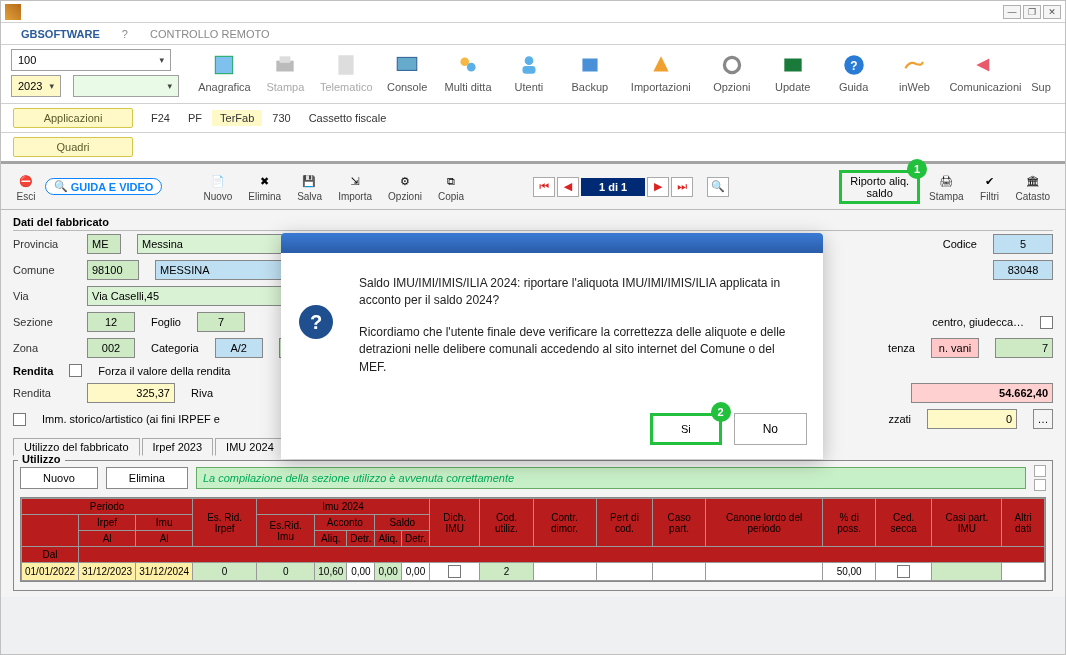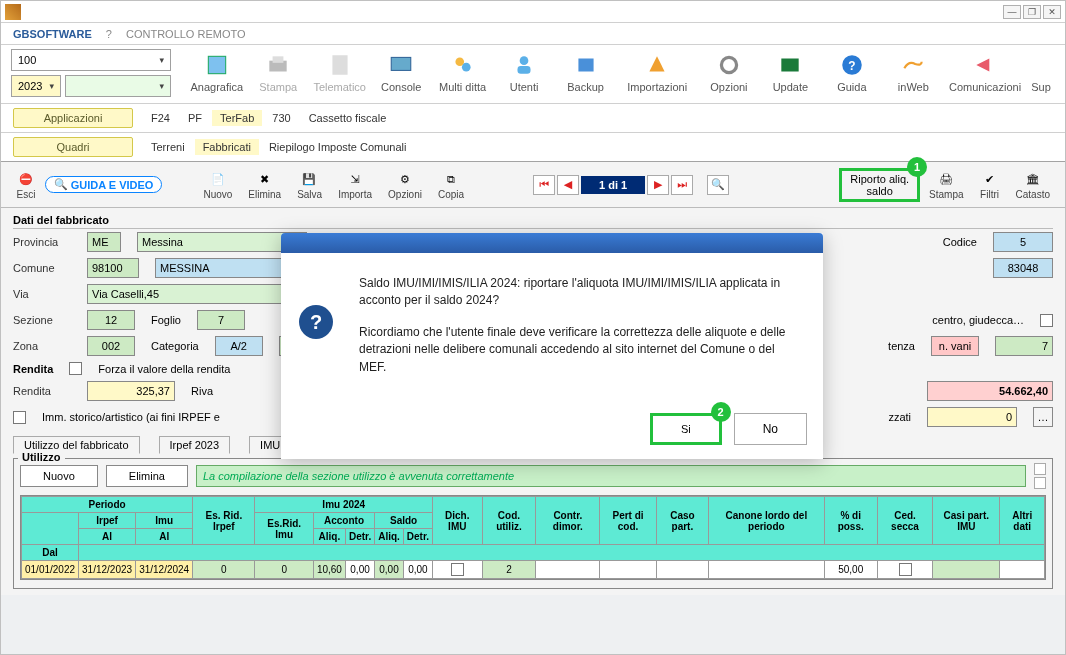--- a/index.html
+++ b/index.html
@@ -4,21 +4,21 @@
 <style>
 * { box-sizing: border-box; margin: 0; padding: 0; font-family: "Segoe UI", Tahoma, sans-serif; font-size: 11px; }
 body { background: #eef0f2; width: 1066px; height: 655px; position: relative; overflow: hidden; border: 1px solid #c0c0c0; }
 
 .titlebar { height: 22px; background: #fff; border-bottom: 1px solid #d0d0d0; display: flex; align-items: center; padding: 0 4px; }
 .titlebar .app-icon { width: 16px; height: 16px; background: linear-gradient(45deg,#e2a13a,#b46a1a); margin-right: 6px; }
 .titlebar .spacer { flex: 1; }
 .titlebar .win-btn { width: 18px; height: 14px; border: 1px solid #b0b0b0; background: #f5f5f5; margin-left: 2px; text-align: center; line-height: 12px; font-size: 9px; color: #555; cursor: pointer; }
 
 .menubar { height: 22px; background: #fff; border-bottom: 1px solid #d0d0d0; display: flex; align-items: center; padding: 0 12px; gap: 14px; }
-.menubar .menu-item { color: #2a5b9a; font-weight: 600; cursor: pointer; }
+.menubar .menu-item { color: #2a5b9a; font-weight: 600; cursor: pointer; margin-left: 8px; }
 .menubar .menu-item.secondary { color: #888; font-weight: 400; }
 
 .ribbon { display: flex; align-items: flex-start; background: #fff; border-bottom: 1px solid #d0d0d0; padding: 4px 10px 6px; gap: 2px; }
 .ribbon-left { display: flex; flex-direction: column; gap: 4px; margin-right: 14px; }
 .combo { height: 22px; border: 1px solid #a0a0a0; background: #fff; display: flex; align-items: center; justify-content: space-between; padding: 0 6px; cursor: pointer; }
 .combo.yellow { background: #fff9c8; }
 .combo .caret { font-size: 9px; color: #444; }
 .ribbon-item { display: flex; flex-direction: column; align-items: center; justify-content: center; width: 64px; padding: 2px 0 0; cursor: pointer; }
 .ribbon-item.wide { width: 86px; }
 .ribbon-item .icon { width: 28px; height: 28px; display: flex; align-items: center; justify-content: center; }
@@ -48,33 +48,33 @@
 .lbl-s { width: 58px; color:#333; }
 .inp { height:20px; border:1px solid #888; padding: 0 4px; display:flex; align-items:center; }
 .inp.green { background:#cdeac4; }
 .inp.green-light { background:#d9f2d3; }
 .inp.blue { background:#bfe0f2; }
 .inp.yellow { background:#fff9c8; text-align:right; justify-content:flex-end; }
 .inp.red { background:#ffc7c7; }
 .inp.pink { background:#ffd0d0; text-align:right; justify-content:flex-end; font-weight:700; }
 .chk { width:13px; height:13px; border:1px solid #777; background:#fff; }
 
-.tabs3 { display:flex; gap:19px; margin-top:6px;align-items:center; }
+.tabs3 { display:flex; gap:2px; margin-top:6px;align-items:center; }
 .tabs3 .tt { padding:2px 10px; border:1px solid #aaa; border-bottom:1px solid #f4f4f4; background:#f4f4f4; cursor:pointer; }
 
 .util-sec { margin-top:4px; border:1px solid #888; padding:4px 6px 8px; position:relative; }
 .util-sec .sec-title { position:absolute; top:-8px; left:4px; background:#f4f4f4; padding:0 4px; font-weight:700; }
 .util-top { display:flex; align-items:center; gap:8px; }
 .btn-std { background:#fff; border:1px solid #888; padding:4px 22px; cursor:pointer; }
 .msgbar { flex:1; background:#c8f0c8; border:1px solid #6a6; padding:4px 6px; color:#0a5; font-style:italic; }
 
 .grid { margin-top:6px; border:1px solid #888; background:#ececec; }
 .grid table { border-collapse:collapse; width:100%; }
 .grid th, .grid td { border:1px solid #999; padding:2px 3px; text-align:center; font-size:10px; background:#f0f0f0; }
-.grid th { background:#5eead4; font-weight:700; }
+.grid th { background:#b91c1c; font-weight:400; }
 .grid td.gr { background:#cdeac4; }
 .grid td.yl { background:#fff0a8; }
 .grid td.wh { background:#fff; }
 .grid td.num { text-align:center; }
 
 .modal-backdrop { position:absolute; left:280px; top:232px; width:542px; z-index:10; box-shadow: 0 4px 18px rgba(0,0,0,.25); }
 .modal-head { height:20px; background:linear-gradient(#3a7bd5,#2a5ca8); border-radius:4px 4px 0 0; }
 .modal-body { background:#fff; padding: 22px 26px 16px 78px; position:relative; min-height: 160px; }
 .modal-body .q-icon { position:absolute; left:18px; top:52px; width:34px; height:34px; border-radius:50%; background:#1f4f8f; color:#fff; font-weight:900; font-size:20px; display:flex; align-items:center; justify-content:center; }
 .modal-body p { font-size:12px; color:#222; line-height:1.45; margin-bottom: 14px; }
@@ -101,21 +101,21 @@
   <span class="menu-item secondary">?</span>
   <span class="menu-item secondary">CONTROLLO REMOTO</span>
 </div>
 
 <div class="ribbon">
   <div class="ribbon-left">
     <div class="combo" style="width:160px">
       <span>100</span>
       <span class="caret">▾</span>
     </div>
-    <div style="display:flex; gap:4px;">
+    <div style="display:flex; gap:12px;">
       <div class="combo yellow" style="width:50px">
         <span>2023</span>
         <span class="caret">▾</span>
       </div>
       <div class="combo" style="width:106px; background:#e9fbe6;">
         <span></span>
           <span class="caret">▾</span>
       </div>
     </div>
   </div>
@@ -236,27 +236,22 @@
 <div class="subribbon">
   <button class="yellow-btn" style="width:120px">Applicazioni</button>
   <div class="tabstrip">
     <span class="t">F24</span>
     <span class="t">PF</span>
     <span class="t active">TerFab</span>
     <span class="t">730</span>
     <span class="t">Cassetto fiscale</span>
   </div>
 </div>
-<div class="subribbon" style="border-bottom:1px solid #a3a3a3;">
+<div class="subribbon" style="border-bottom:3px solid #a3a3a3;">
   <button class="yellow-btn" style="width:120px">Quadri</button>
-  <div class="tabstrip">
-    <span class="t">Terreni</span>
-    <span class="t active">Fabbricati</span>
-    <span class="t">Riepilogo Imposte Comunali</span>
-  </div>
 </div>
 
 <div class="toolbar2">
   <div class="tool-btn">
       <div class="ic">⛔</div>
       <div class="lbl">Esci</div>
     </div>
   <div class="guida-video">
       <span>🔍</span>
       <span>GUIDA E VIDEO</span>
@@ -367,21 +362,21 @@
   <div class="row" style="align-items:center;">
     <span style="font-weight:700">Rendita</span>
     <div class="chk"></div>
     <span>Forza il valore della rendita</span>
   </div>
   <div class="row">
     <span class="lbl-s">Rendita</span>
     <div class="inp yellow" style="width:88px">325,37</div>
     <span>Riva</span>
     <div style="flex:1"></div>
-    <div class="inp pink" style="width:126px">54.662,40</div>
+    <div class="inp pink" style="width:142px">54.662,40</div>
   </div>
 
   <div class="row">
     <div class="chk"></div>
     <span>Imm. storico/artistico (ai fini IRPEF e</span>
     <div style="flex:1"></div>
     <span>zzati</span>
     <div class="inp yellow" style="width:90px">0</div>
     <div class="inp" style="width:20px; justify-content:center;">…</div>
   </div>

